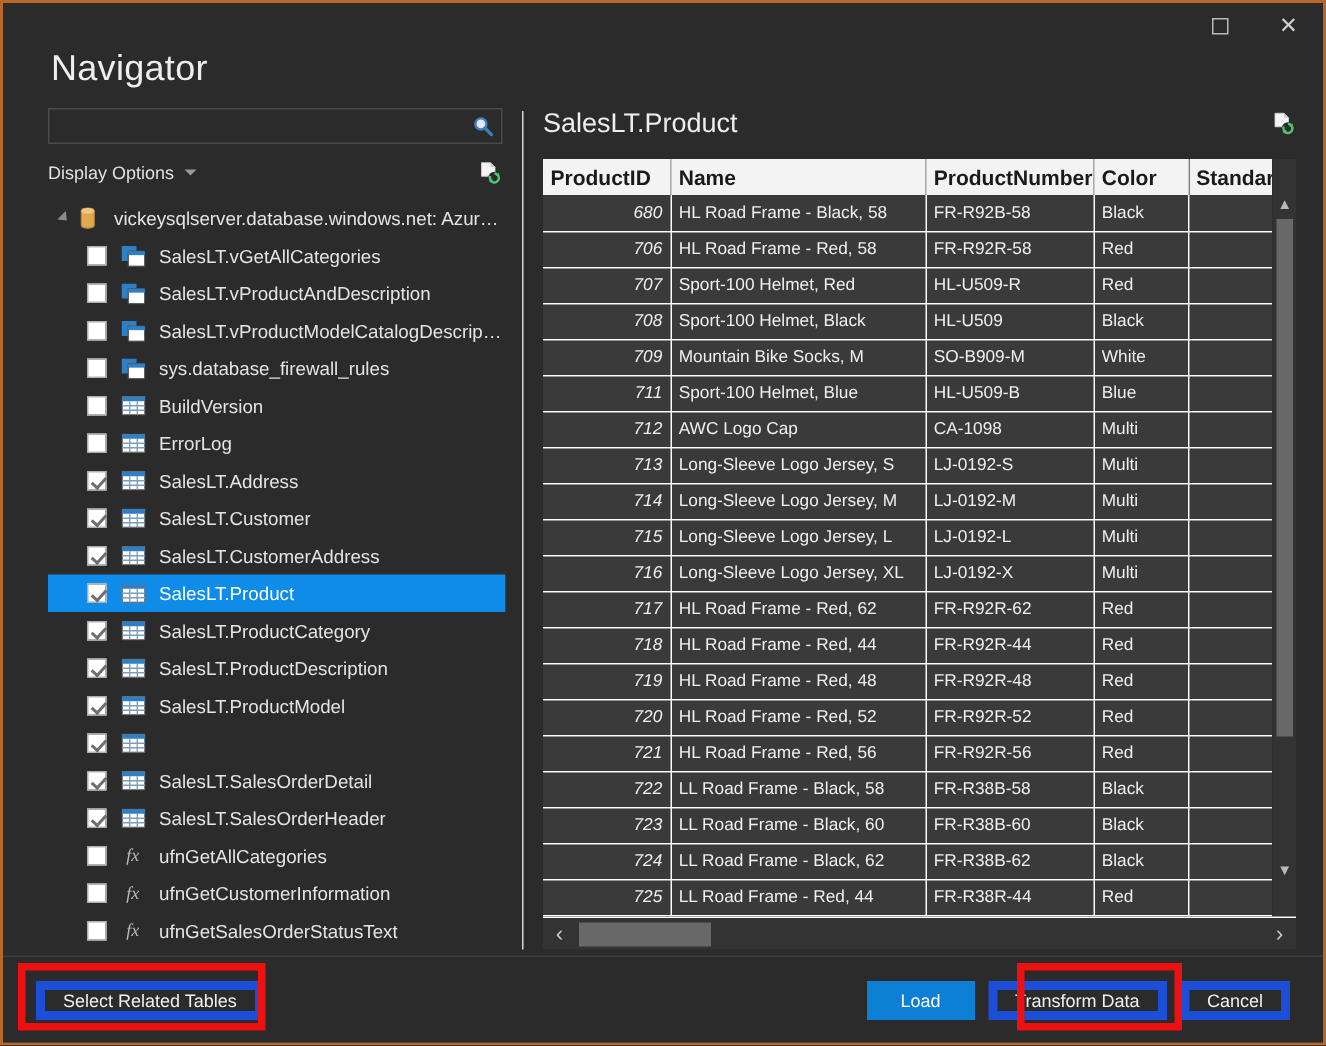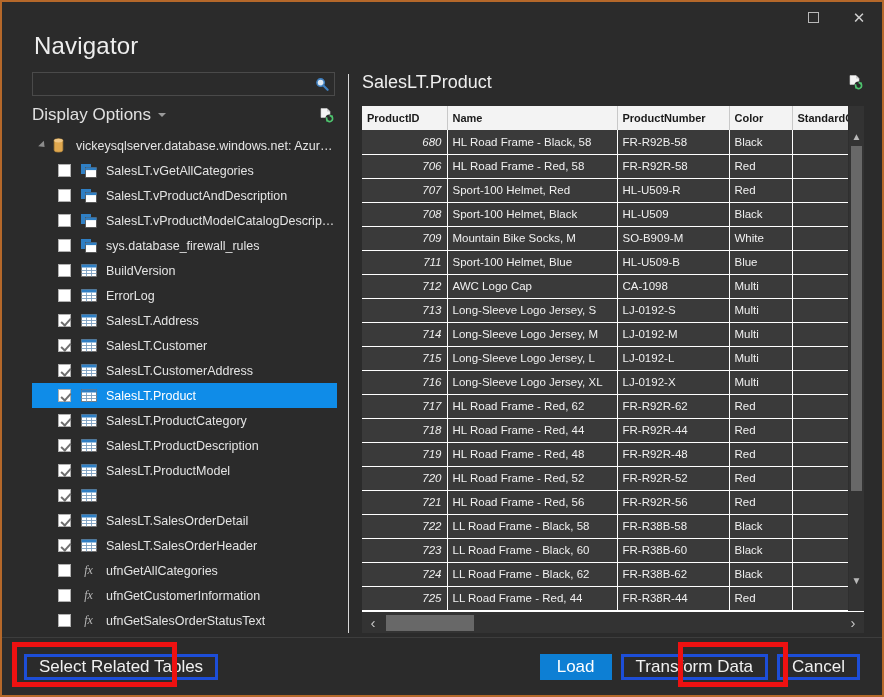--- a/index.html
+++ b/index.html
@@ -92,21 +92,21 @@
   }
 
   #display-options-row {
     margin-top: 9px;
     width: 303px;
     height: 20px;
     display: flex;
     align-items: center;
   }
   #display-options-label {
-    font-size: 17px;
+    font-size: 12px;
     color: #e0e0e0;
   }
   #display-options-caret {
     margin-left: 7px;
     width: 0; height: 0;
     border-left: 4px solid transparent;
     border-right: 4px solid transparent;
     border-top: 4px solid #9a9a9a;
   }
   #refresh-left {
@@ -230,21 +230,21 @@
     position: relative;
   }
   table.grid {
     border-collapse: collapse;
     table-layout: fixed;
     width: 500px;
   }
   table.grid th {
     background: #f3f3f3;
     color: #1a1a1a;
-    font-size: 11px;
+    font-size: 14px;
     font-weight: bold;
     text-align: left;
     padding: 4px 5px;
     height: 24px;
     border-right: 1px solid #c8c8c8;
     white-space: nowrap;
     overflow: hidden;
   }
   table.grid td {
     background: #3a3a3a;
@@ -330,25 +330,25 @@
     background: #2b2b2b;
     border-top: 1px solid #3d3d3d;
     display: flex;
     align-items: center;
     padding: 0 22px;
   }
   .btn {
     height: 26px;
     min-width: 66px;
     padding: 0 12px;
-    font-size: 17px;
+    font-size: 12px;
     font-family: "Liberation Sans", sans-serif;
     color: #f0f0f0;
     background: transparent;
-    border: 3px solid #1d4ed8;
+    border: 6px solid #1d4ed8;
     cursor: default;
     display: flex;
     align-items: center;
     justify-content: center;
     white-space: nowrap;
   }
   .btn.primary {
     background: #0d7fd4;
     border-color: #0d7fd4;
     color: #ffffff;

